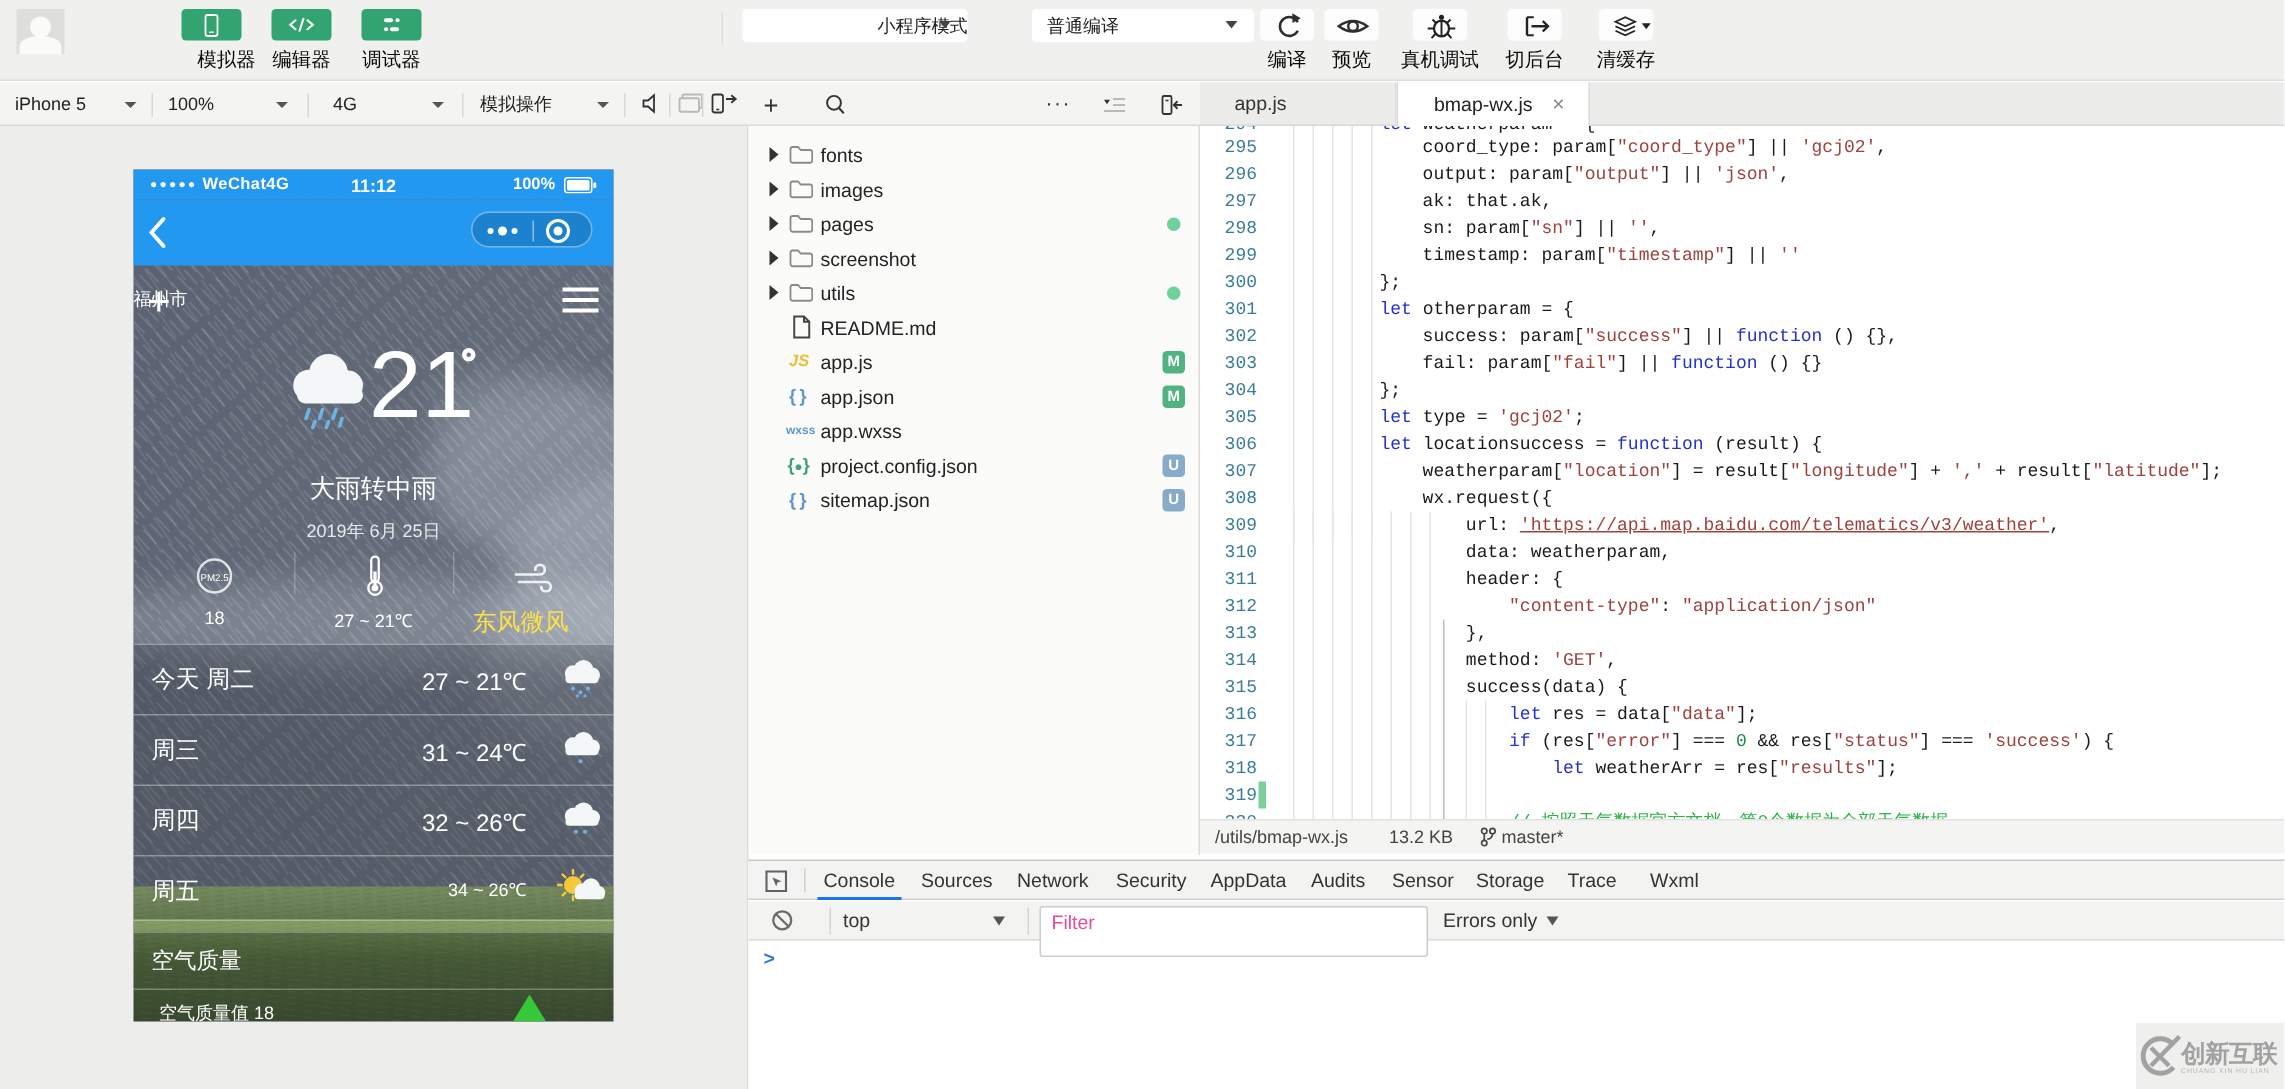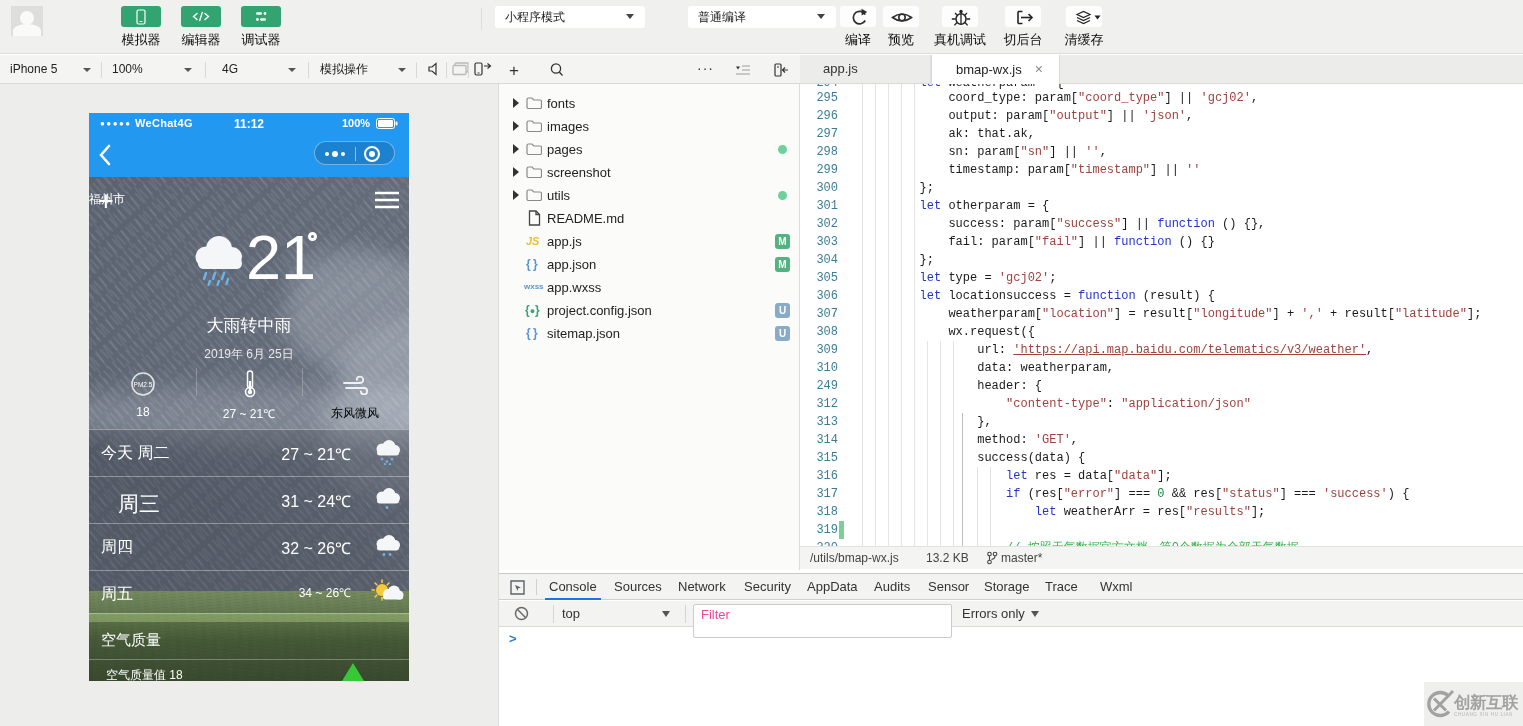--- a/index.html
+++ b/index.html
@@ -49,40 +49,40 @@
   <div class="ab" style="left:11px;top:6px;width:32px;height:30px;background:#dededc;overflow:hidden;">
     <div class="ab" style="left:9px;top:5px;width:14px;height:14px;border-radius:50%;background:#fafaf8;"></div>
     <div class="ab" style="left:2px;top:18px;width:28px;height:14px;border-radius:50% 50% 0 0;background:#fafaf8;"></div>
   </div>
   <div class="gbtn" style="left:121px;">
     <svg width="40" height="22" viewBox="0 0 40 22">
           <rect x="16" y="4" width="8" height="14" rx="1.5" fill="none" stroke="#fff" stroke-width="1.2"></rect>
           <line x1="18.5" y1="15.5" x2="21.5" y2="15.5" stroke="#fff" stroke-width="1"></line>
         </svg>
   </div>
-      <div class="glbl" style="left:111px;">模拟器</div>
+      <div class="glbl" style="left:121px;">模拟器</div>
   <div class="gbtn" style="left:181px;">
     <svg width="40" height="21" viewBox="0 0 40 21">
           <path d="M16 7.5 L12.5 10.5 L16 13.5 M24 7.5 L27.5 10.5 L24 13.5 M21.3 6.5 L18.7 14.5" fill="none" stroke="#fff" stroke-width="1.4" stroke-linecap="round"></path>
         </svg>
   </div>
   <div class="glbl" style="left:171px;">编辑器</div>
   <div class="gbtn" style="left:241px;">
     <svg width="40" height="21" viewBox="0 0 40 21">
           <g fill="#fff">
             <rect x="15" y="6.2" width="6" height="2.6" rx="1.3"></rect>
             <circle cx="24" cy="7.5" r="1.4"></circle>
             <circle cx="16.4" cy="13.5" r="1.4"></circle>
             <rect x="19" y="12.2" width="6" height="2.6" rx="1.3"></rect>
           </g>
         </svg>
   </div>
       <div class="glbl" style="left:231px;">调试器</div>
   <div class="ab" style="left:481px;top:8px;width:1px;height:22px;background:#dddddb;"></div>
-  <div class="drop" style="left:495px;width:150px;padding-left:10px;">小程序模式</div>
+  <div class="drop" style="left:495px;width:150px;padding-left:10px;text-align:right;">小程序模式</div>
   <div class="caret" style="left:626px;top:14px;"></div>
   <div class="drop" style="left:688px;width:148px;padding-left:10px;">普通编译</div>
   <div class="caret" style="left:817px;top:14px;"></div>
 </div>
 
 <div class="wbox" style="left:839px;width:38px;">
   <svg width="38" height="23" viewBox="0 0 38 23">
         <path d="M 25.2 8.7 A 6.3 6.3 0 1 0 25.2 14.5" fill="none" stroke="#2e2e2e" stroke-width="1.7"></path>
         <path d="M 21.5 2.8 L 27.2 6.1 L 21.7 9.4 Z" fill="#2e2e2e"></path>
       </svg>
@@ -292,32 +292,32 @@
         <rect x="6.5" y="2" width="5" height="17" rx="2.5" fill="none" stroke="#fff" stroke-width="1.5"></rect>
         <circle cx="9" cy="23" r="4.5" fill="none" stroke="#fff" stroke-width="1.5"></circle>
         <circle cx="9" cy="23" r="2.2" fill="#fff"></circle>
         <line x1="9" y1="12" x2="9" y2="21" stroke="#fff" stroke-width="2.2"></line>
       </svg>
   <svg class="ab" style="left:252px;top:262px;" width="30" height="20" viewBox="0 0 30 20">
         <path d="M3 8 H19 a3.2 3.2 0 1 0 -3.2 -3.2 M5 13 H23 a3.2 3.2 0 1 1 -3.2 3.4" fill="none" stroke="rgba(255,255,255,0.85)" stroke-width="1.8" stroke-linecap="round"></path>
       </svg>
   <div class="ab" style="left:14px;top:292px;width:80px;text-align:center;color:#fff;font-size:12px;">18</div>
   <div class="ab" style="left:120px;top:292px;width:80px;text-align:center;color:#fff;font-size:12px;">27 ~ 21℃</div>
-  <div class="ab" style="left:226px;top:292px;width:80px;text-align:center;color:#000000;font-size:12px;">东风微风</div>
+  <div class="ab" style="left:226px;top:292px;width:80px;text-align:left;color:#fde047;font-size:16px;">东风微风</div>
 
   <div class="ab" style="left:0;top:316px;width:320px;height:1px;background:rgba(255,255,255,0.35);"></div>
   <div class="ab" style="left:0;top:363px;width:320px;height:1px;background:rgba(255,255,255,0.35);"></div>
   <div class="ab" style="left:0;top:410px;width:320px;height:1px;background:rgba(255,255,255,0.35);"></div>
   <div class="ab" style="left:0;top:457px;width:320px;height:1px;background:rgba(255,255,255,0.35);"></div>
   <div class="ab" style="left:0;top:500px;width:320px;height:1px;background:rgba(255,255,255,0.3);"></div>
   <div class="ab" style="left:0;top:508px;width:320px;height:1px;background:rgba(255,255,255,0.25);"></div>
   <div class="ab" style="left:0;top:546px;width:320px;height:1px;background:rgba(255,255,255,0.3);"></div>
   <div class="ab" style="left:12px;top:330px;color:#fff;font-size:16px;">今天 周二</div>
   <div class="ab" style="left:162px;top:330px;width:100px;text-align:right;color:#fff;font-size:16px;">27 ~ 21℃</div>
-  <div class="ab" style="left:12px;top:377px;color:#fff;font-size:21px;margin-left:17px;">周三</div>
+  <div class="ab" style="left:12px;top:377px;color:#fff;font-size:16px;">周三</div>
   <div class="ab" style="left:162px;top:377px;width:100px;text-align:right;color:#fff;font-size:16px;">31 ~ 24℃</div>
   <div class="ab" style="left:12px;top:424px;color:#fff;font-size:16px;">周四</div>
   <div class="ab" style="left:162px;top:424px;width:100px;text-align:right;color:#fff;font-size:16px;">32 ~ 26℃</div>
   <div class="ab" style="left:12px;top:471px;color:#fff;font-size:16px;">周五</div>
   <div class="ab" style="left:162px;top:471px;width:100px;text-align:right;color:#fff;font-size:12px;">34 ~ 26℃</div>
   <svg class="ab" style="left:283px;top:326px;" width="30" height="26" viewBox="0 0 30 26">
     <g fill="#f4f6f8">
           <circle cx="10" cy="10" r="5.5"></circle>
           <circle cx="17" cy="7.5" r="6.5"></circle>
           <circle cx="23" cy="11" r="5"></circle>
@@ -506,21 +506,21 @@
 <div class="lnum" style="top:203px;">306</div>
 <pre class="cline" style="top:203px;">        <span class="k">let</span> locationsuccess = <span class="k">function</span> (result) {</pre>
 <div class="lnum" style="top:221px;">307</div>
 <pre class="cline" style="top:221px;">            weatherparam[<span class="s">"location"</span>] = result[<span class="s">"longitude"</span>] + <span class="s">','</span> + result[<span class="s">"latitude"</span>];</pre>
 <div class="lnum" style="top:239px;">308</div>
 <pre class="cline" style="top:239px;">            wx.request({</pre>
 <div class="lnum" style="top:257px;">309</div>
 <pre class="cline" style="top:257px;">                url: <span class="s" style="text-decoration:underline;">'https://api.map.baidu.com/telematics/v3/weather'</span>,</pre>
 <div class="lnum" style="top:275px;">310</div>
 <pre class="cline" style="top:275px;">                data: weatherparam,</pre>
-<div class="lnum" style="top:293px;">249</div>
+<div class="lnum" style="top:293px;">311</div>
 <pre class="cline" style="top:293px;">                header: {</pre>
 <div class="lnum" style="top:311px;">312</div>
 <pre class="cline" style="top:311px;">                    <span class="s">"content-type"</span>: <span class="s">"application/json"</span></pre>
 <div class="lnum" style="top:329px;">313</div>
 <pre class="cline" style="top:329px;">                },</pre>
 <div class="lnum" style="top:347px;">314</div>
 <pre class="cline" style="top:347px;">                method: <span class="s">'GET'</span>,</pre>
 <div class="lnum" style="top:365px;">315</div>
 <pre class="cline" style="top:365px;">                success(data) {</pre>
 <div class="lnum" style="top:383px;">316</div>

